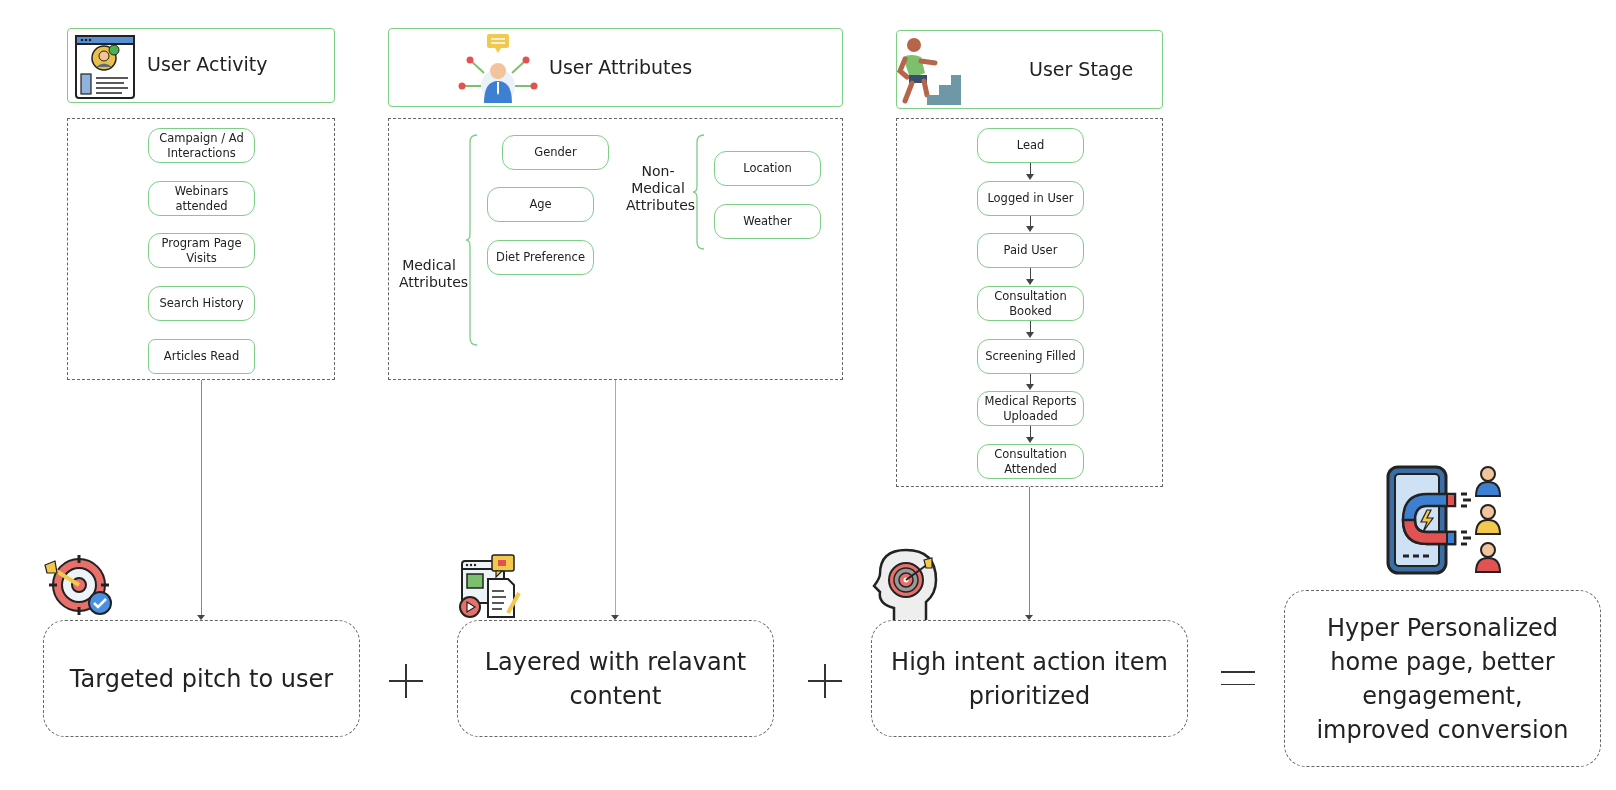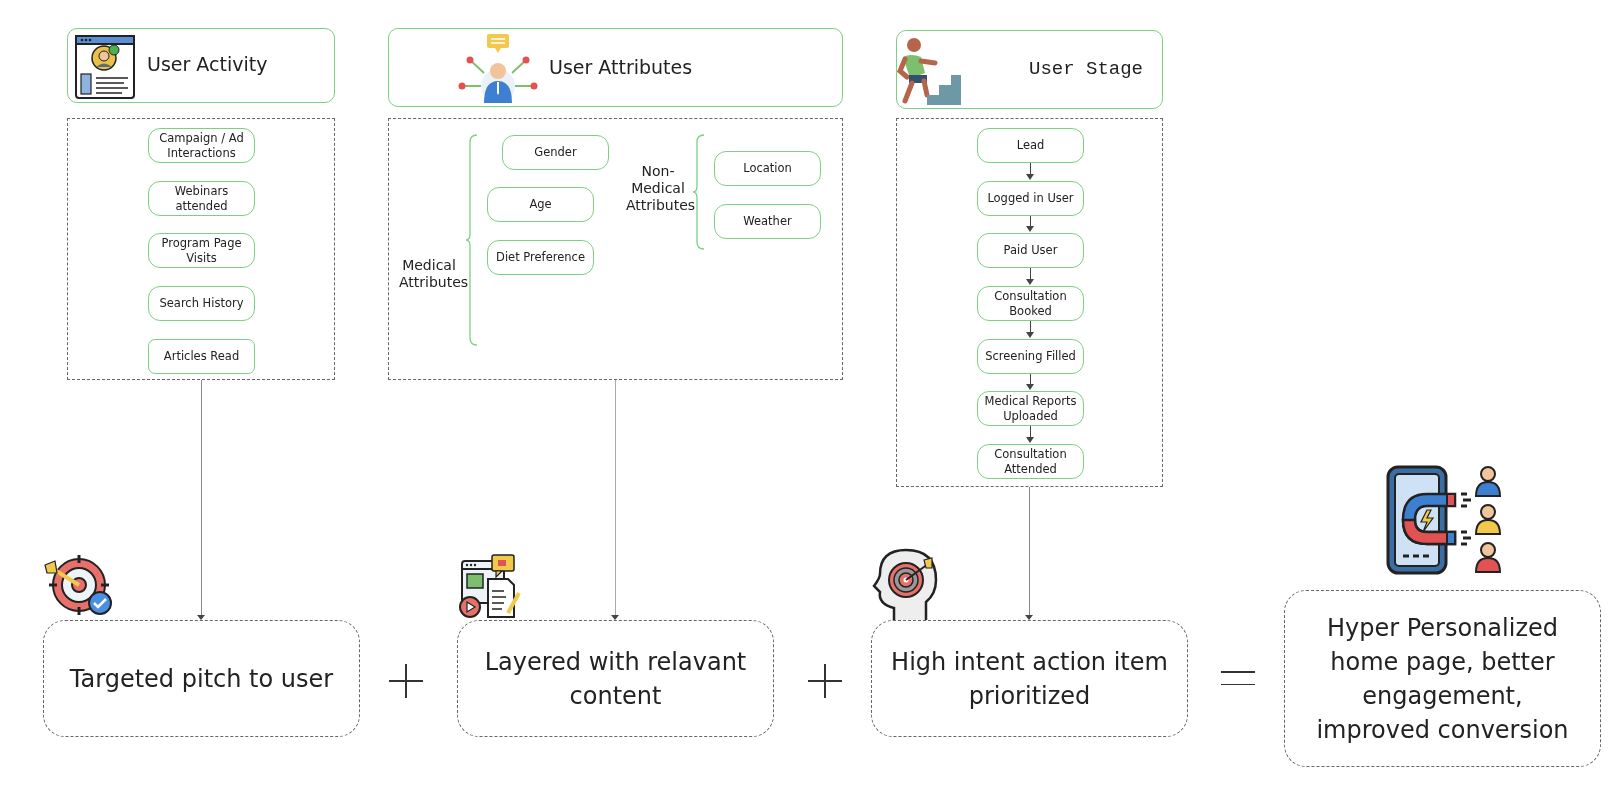--- a/index.html
+++ b/index.html
@@ -1,20 +1,20 @@
 <!DOCTYPE html>
 <html><head>
 <meta charset="utf-8">
 <style>
   * { box-sizing: border-box; margin: 0; padding: 0; }
   html, body { width: 1616px; height: 790px; background: #ffffff; overflow: hidden; }
   body { position: relative; font-family: "DejaVu Sans", sans-serif; color: #222; }
 
   .header-box {
-    position: absolute; border: 1.3px solid #7ccf85; border-radius: 10px; background: #fff;
+    position: absolute; border: 1.3px solid #7ccf85; border-radius: 4px; background: #fff;
     display: flex; align-items: center;
   }
   .header-title { font-size: 19px; color: #222; white-space: nowrap; }
   .hicon { position: absolute; }
 
   .dash-box { position: absolute; border: 1.3px dashed #666; background: #fff; }
 
   .pill {
     position: absolute; border: 1.3px solid #7ccf85; border-radius: 12px; background: #fff;
     display: flex; align-items: center; justify-content: center; text-align: center;
@@ -108,21 +108,21 @@
   <div class="pill" style="left:98px;top:121px;width:107px;height:35px;">Diet Preference</div>
 
   <div class="group-label" style="left:237px;top:44px;width:64px;">Non-Medical Attributes</div>
   <svg style="position:absolute;left:303px;top:15px;" width="14" height="116" viewBox="0 0 14 116">
     <path d="M12 1 Q5 1 5 8 L5 52 Q5 58 1 58 Q5 58 5 64 L5 108 Q5 115 12 115" fill="none" stroke="#7ccf85" stroke-width="1.3"></path>
   </svg>
   <div class="pill" style="left:325px;top:32px;width:107px;height:35px;">Location</div>
   <div class="pill" style="left:325px;top:85px;width:107px;height:35px;">Weather</div>
 </div>
 
-<div class="header-box" style="left:896px;top:30px;width:267px;height:79px;font-family:Liberation Mono, monospace;">
+<div class="header-box" style="left:896px;top:30px;width:267px;height:79px;">
   <span class="hicon" style="left:0px;top:6px;">
     <svg width="66" height="68" viewBox="0 0 66 68">
       <circle cx="17" cy="8" r="7" fill="#b5664a"></circle>
       <path d="M6 20 Q14 16 24 20 L28 36 Q20 40 12 38 Z" fill="#7cc06d"></path>
       <path d="M24 24 L38 26" stroke="#b5664a" stroke-width="5" stroke-linecap="round"></path>
       <path d="M8 22 L3 34 L10 40" stroke="#b5664a" stroke-width="5" fill="none" stroke-linecap="round"></path>
       <rect x="12" y="38" width="18" height="8" fill="#34506e"></rect>
       <path d="M15 46 L8 64" stroke="#b5664a" stroke-width="5" stroke-linecap="round"></path>
       <path d="M27 44 L30 58" stroke="#b5664a" stroke-width="5" stroke-linecap="round"></path>
       <path d="M30 68 L30 58 L42 58 L42 48 L54 48 L54 38 L64 38 L64 68 Z" fill="#6f98a7"></path>

